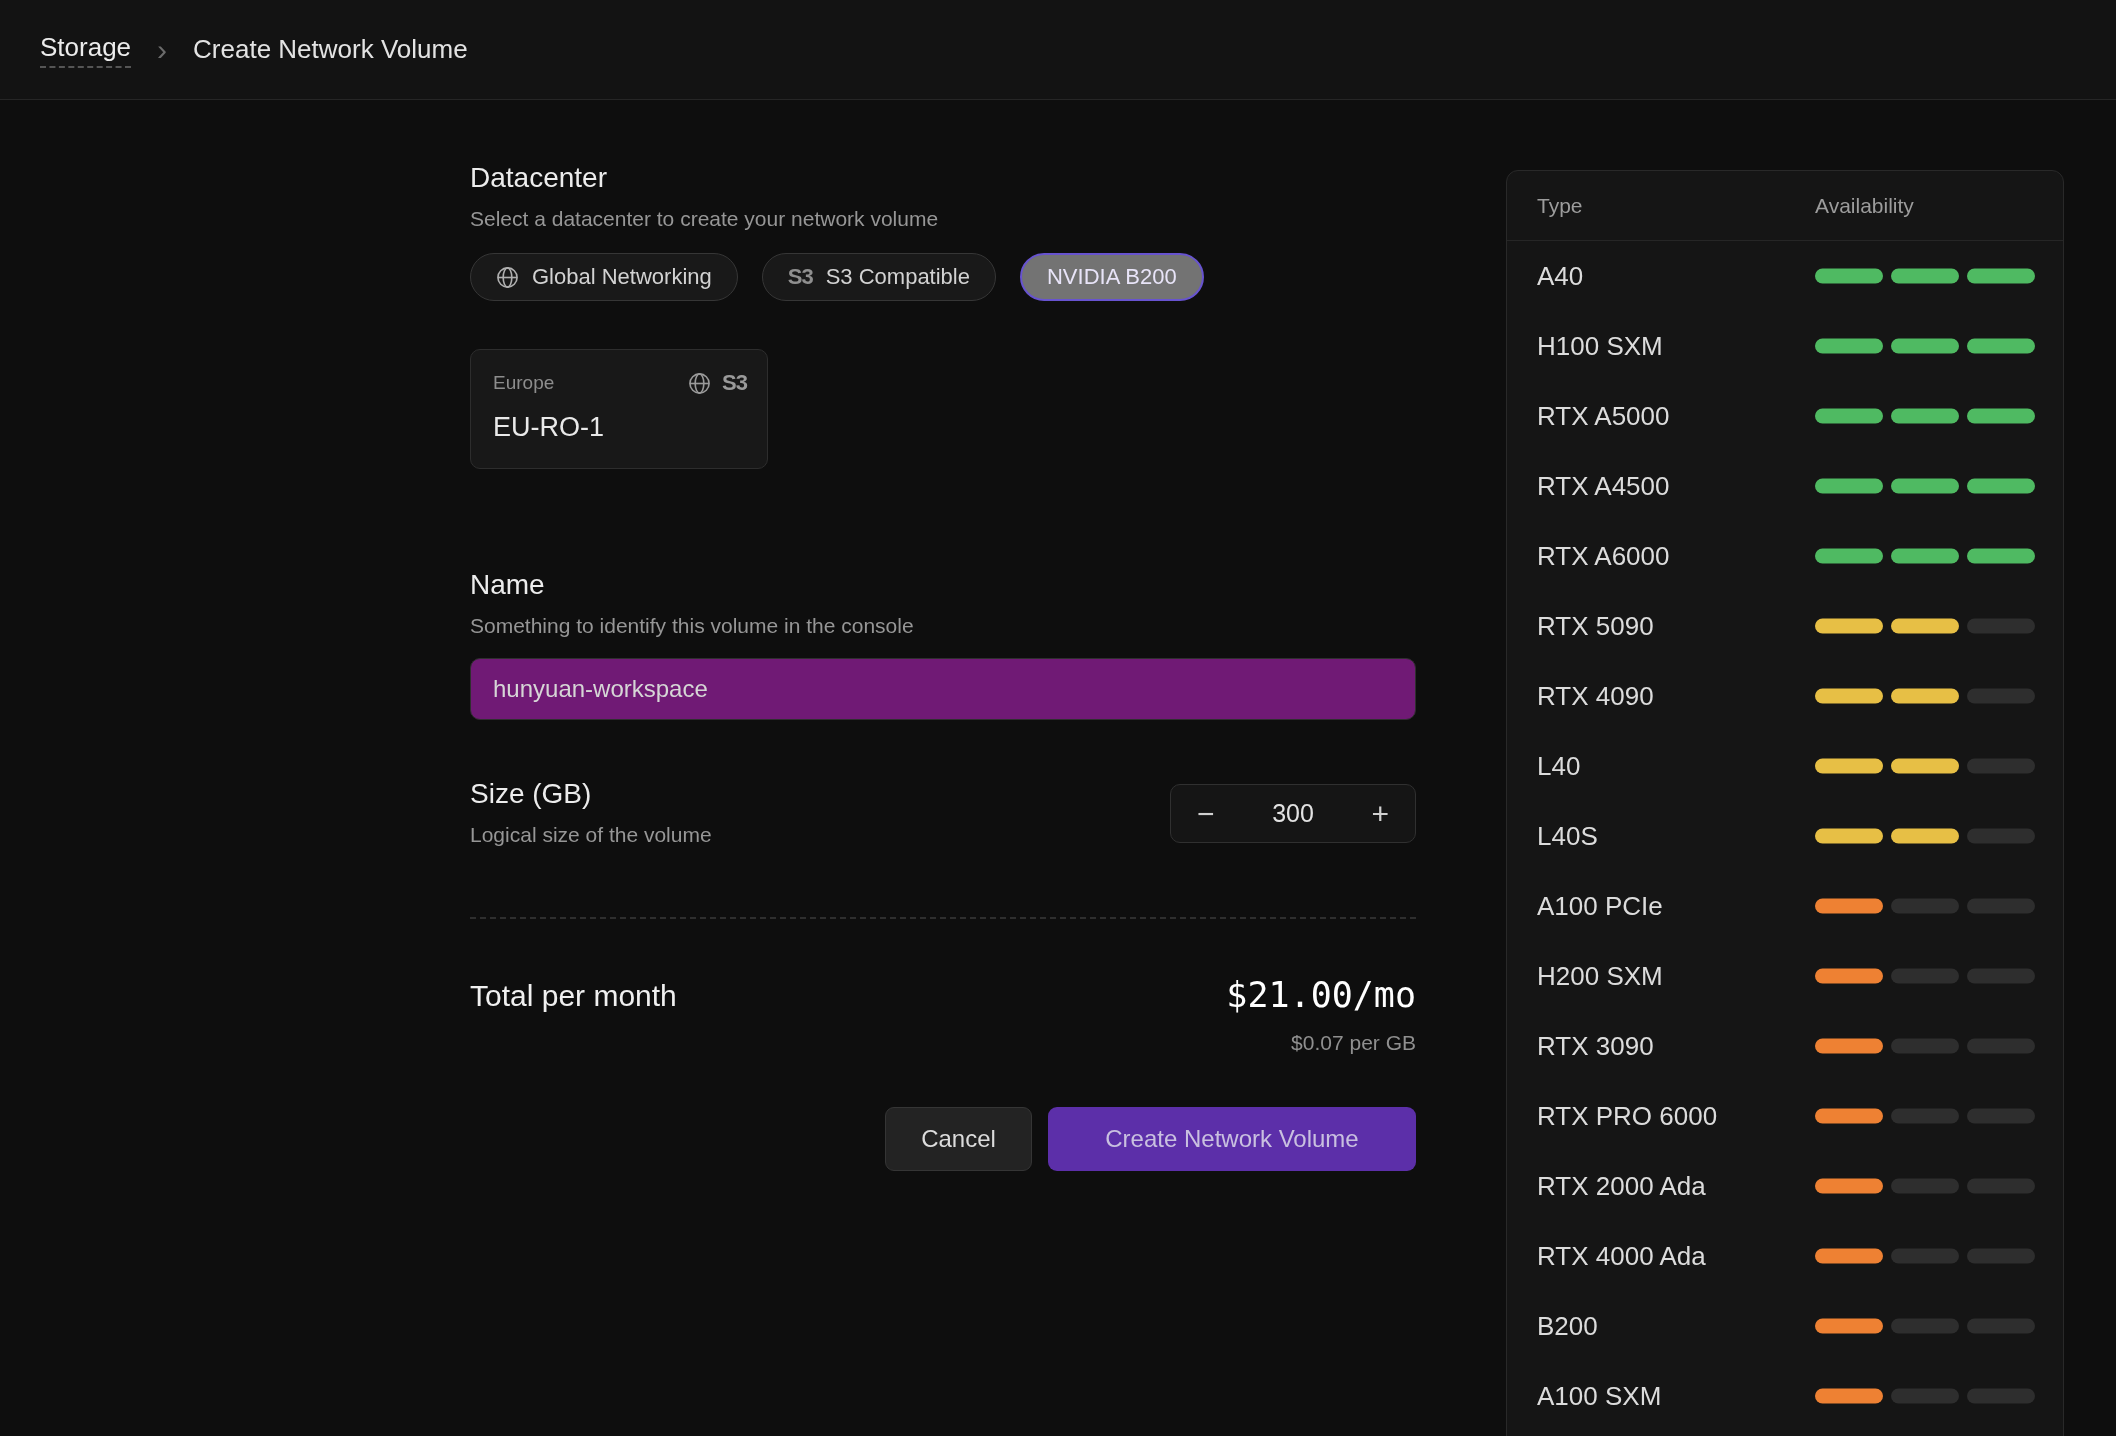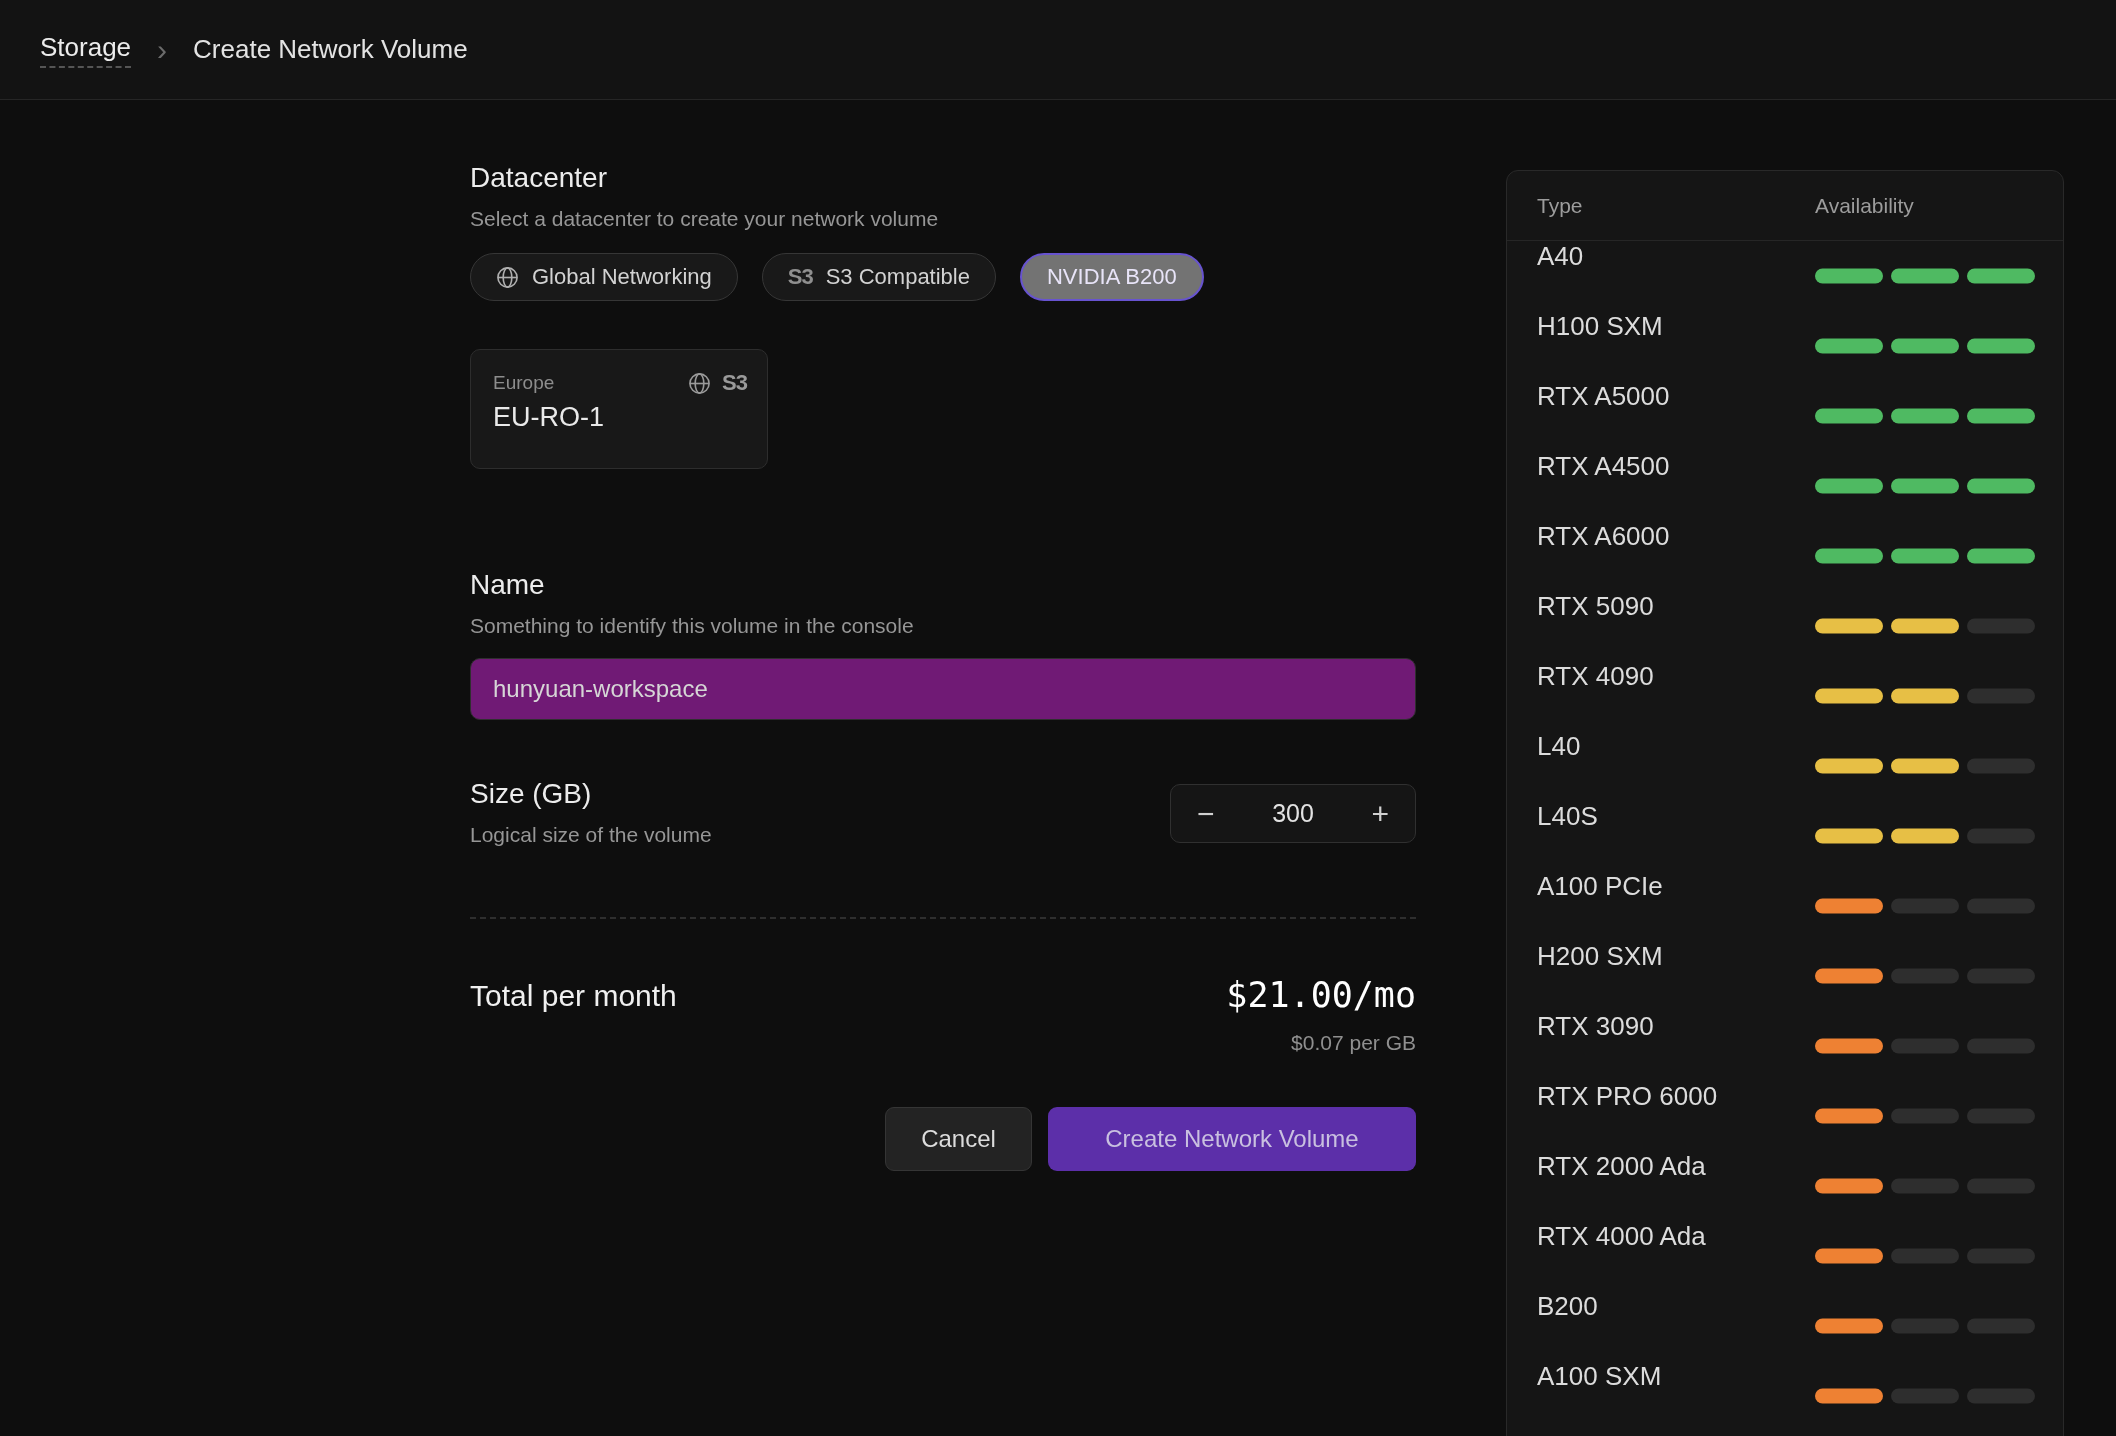--- a/index.html
+++ b/index.html
@@ -41,21 +41,21 @@
   .pill.selected { background:#737373; border:2px solid #6753cf; color:#e8e4f8; }
   .s3-glyph { font-weight:700; color:#8f8f8f; font-size:22px; letter-spacing:-1px; }
   .globe { width:23px; height:23px; display:block; }
 
   .dc-card {
     margin-top:48px; width:298px; height:120px;
     background:#181818; border:1px solid #2d2d2d; border-radius:10px;
     padding:22px 22px; position:relative; cursor:pointer;
   }
   .dc-region { font-size:19px; color:#8d8d8d; }
-  .dc-id { font-size:27px; color:#e9e9e9; margin-top:8px; }
+  .dc-id { font-size:27px; color:#e9e9e9; margin-top:18px; }
   .dc-badges { position:absolute; top:20px; right:20px; display:flex; align-items:center; gap:11px; color:#9a9a9a; }
   .dc-badges .s3-glyph { color:#9a9a9a; }
 
   .name-section { margin-top:100px; }
   .name-input {
     margin-top:20px; width:946px; height:62px;
     background:#701a75; border:1px solid #2f2f2f; border-radius:10px;
     color:#d6d6d6; font-size:24px; padding:0 22px;
     font-family:"Liberation Sans", sans-serif; outline:none; display:block;
   }
@@ -90,21 +90,21 @@
     position:absolute; left:1506px; top:170px; width:558px; height:1310px;
     background:#151515; border:1px solid #292929; border-radius:12px;
     overflow:hidden;
   }
   .avail-header {
     height:70px; position:relative; display:flex; align-items:center;
     border-bottom:1px solid #262626;
   }
   .avail-header .col-type { margin-left:30px; font-size:21px; color:#9c9c9c; }
   .avail-header .col-availability { position:absolute; left:308px; font-size:21px; color:#9c9c9c; }
-  .gpu-row { height:70px; position:relative; display:flex; }
+  .gpu-row { height:70px; position:relative; display:flex; align-items:center; }
   .gpu-label { margin-left:30px; font-size:26px; color:#dcdcdc; }
   .bars { position:absolute; right:28px; top:50%; transform:translateY(-50%); display:flex; gap:8px; }
   .bar { width:68px; height:15px; border-radius:8px; display:block; }
 </style>
 </head>
 <body>
 
 <div class="topbar">
   <span class="crumb-link">Storage</span>
   <span class="crumb-chevron">›</span>

